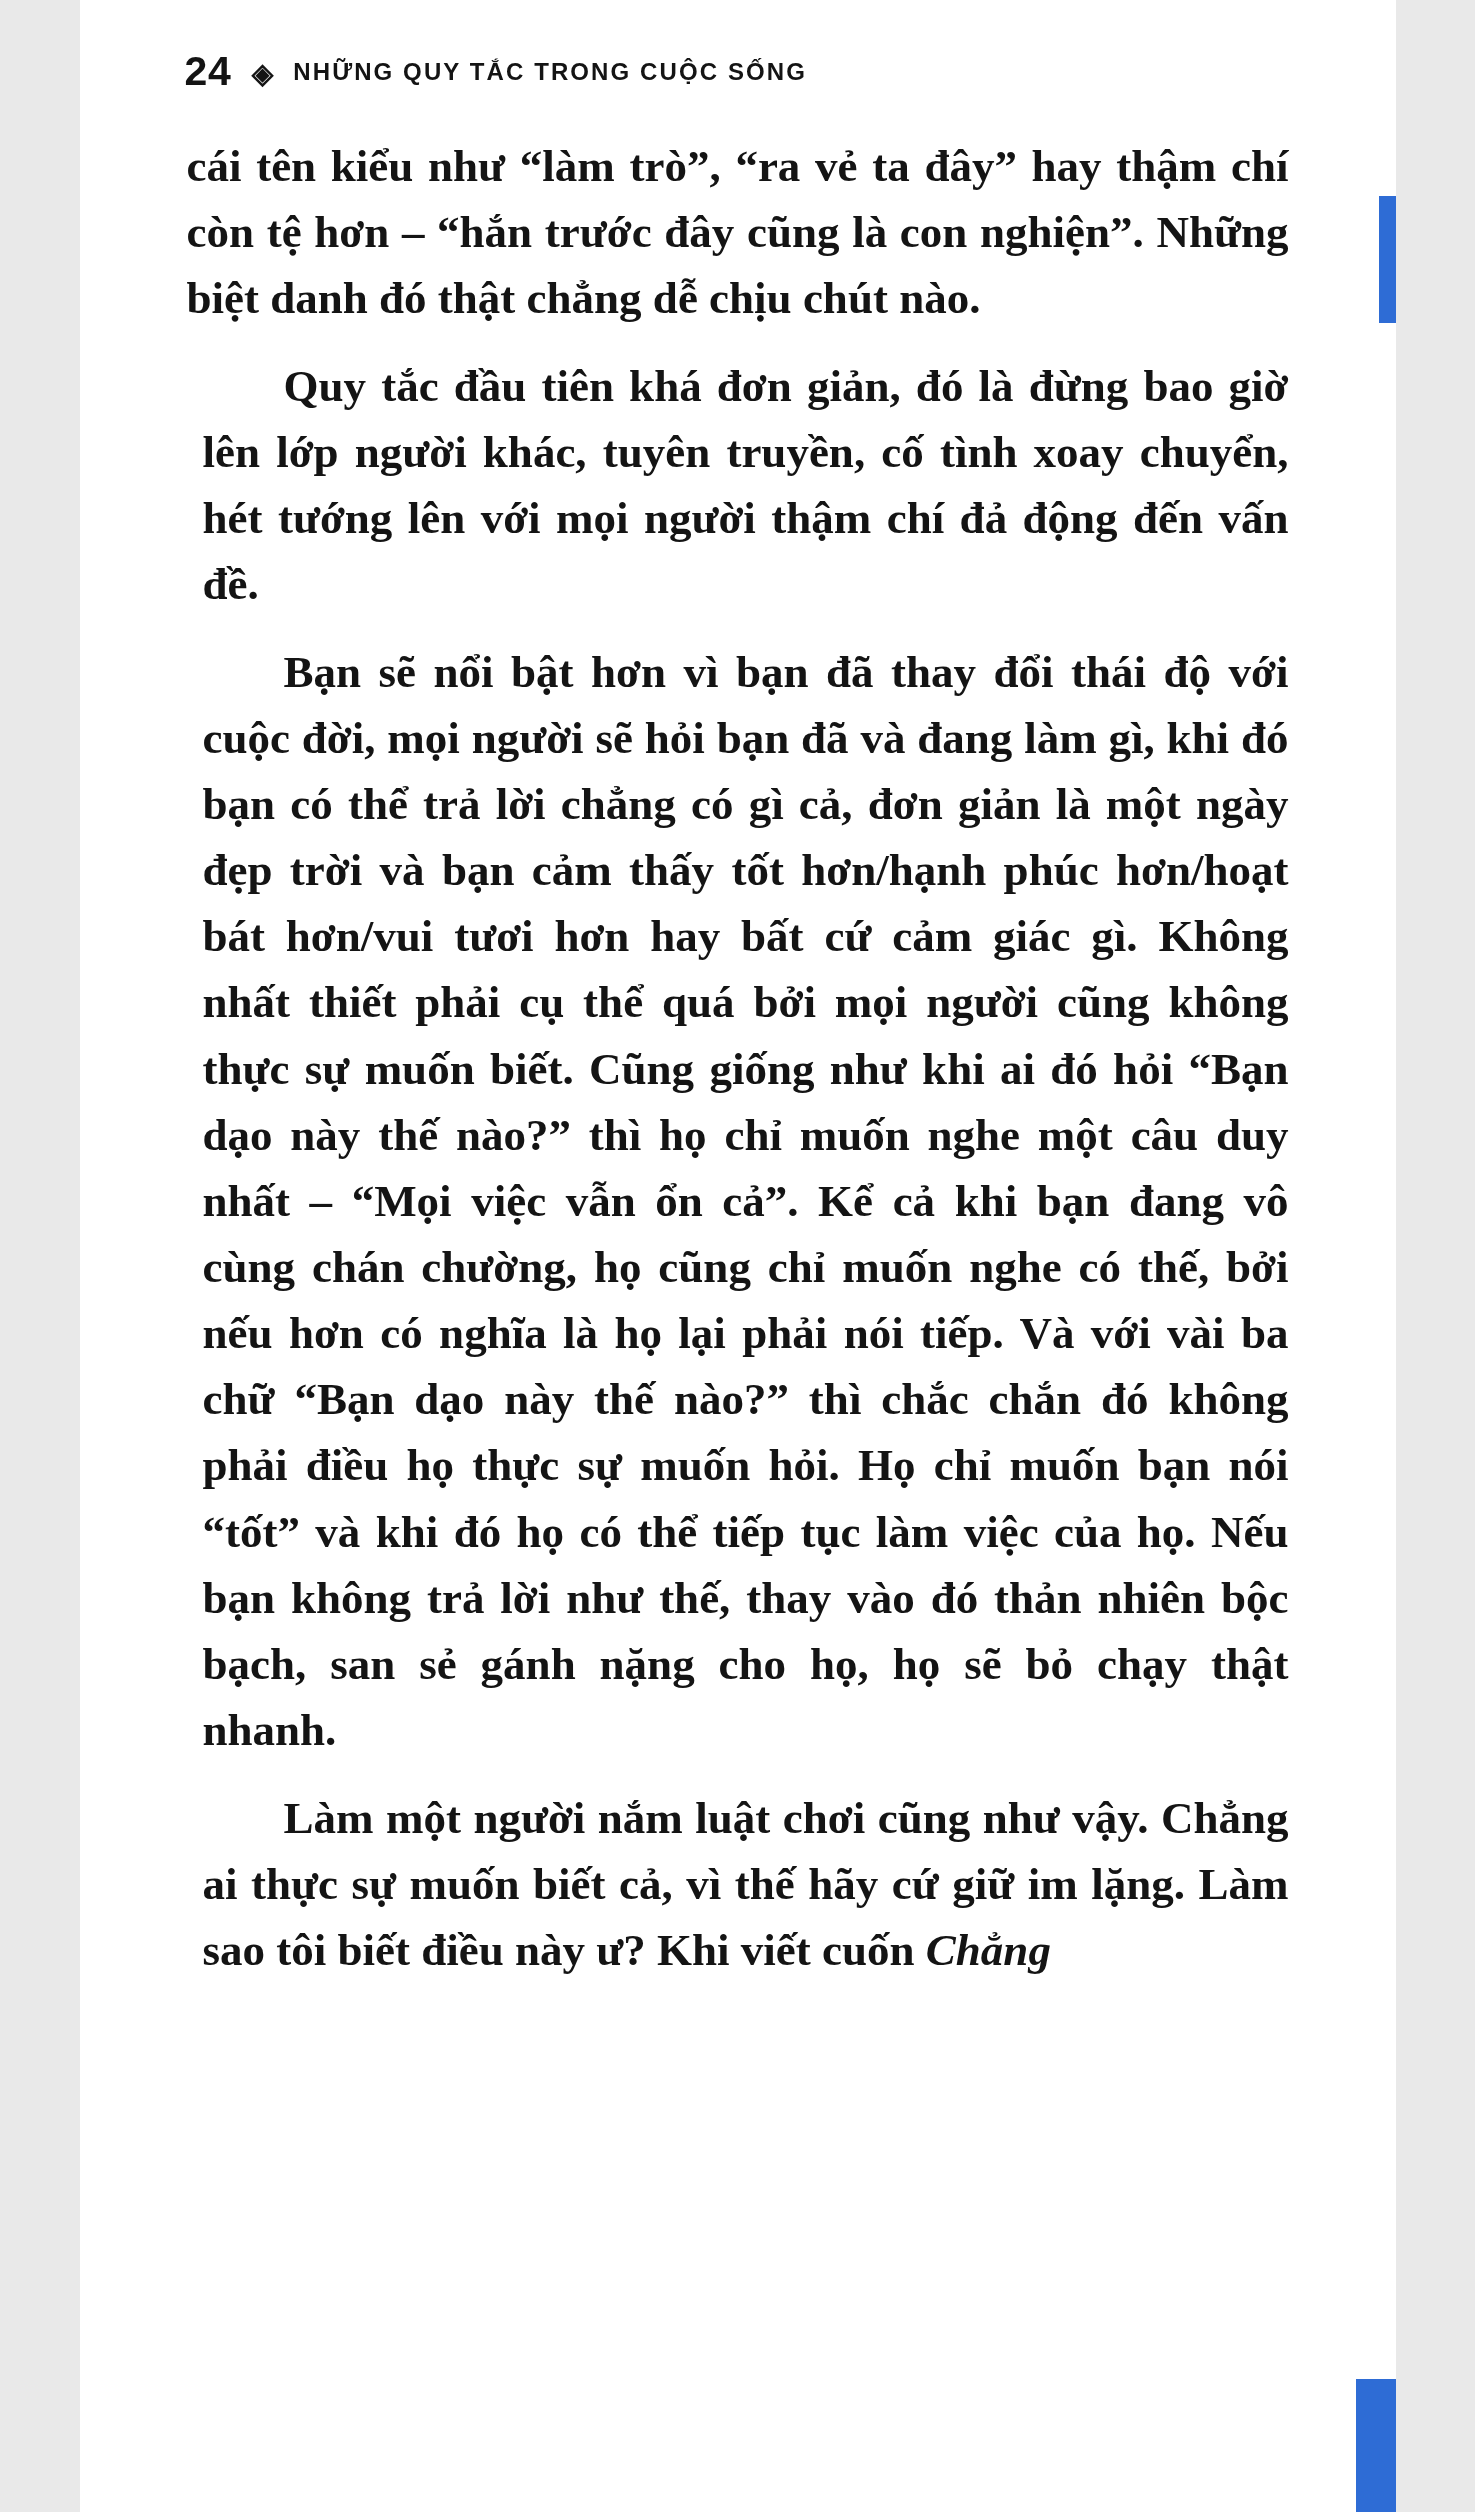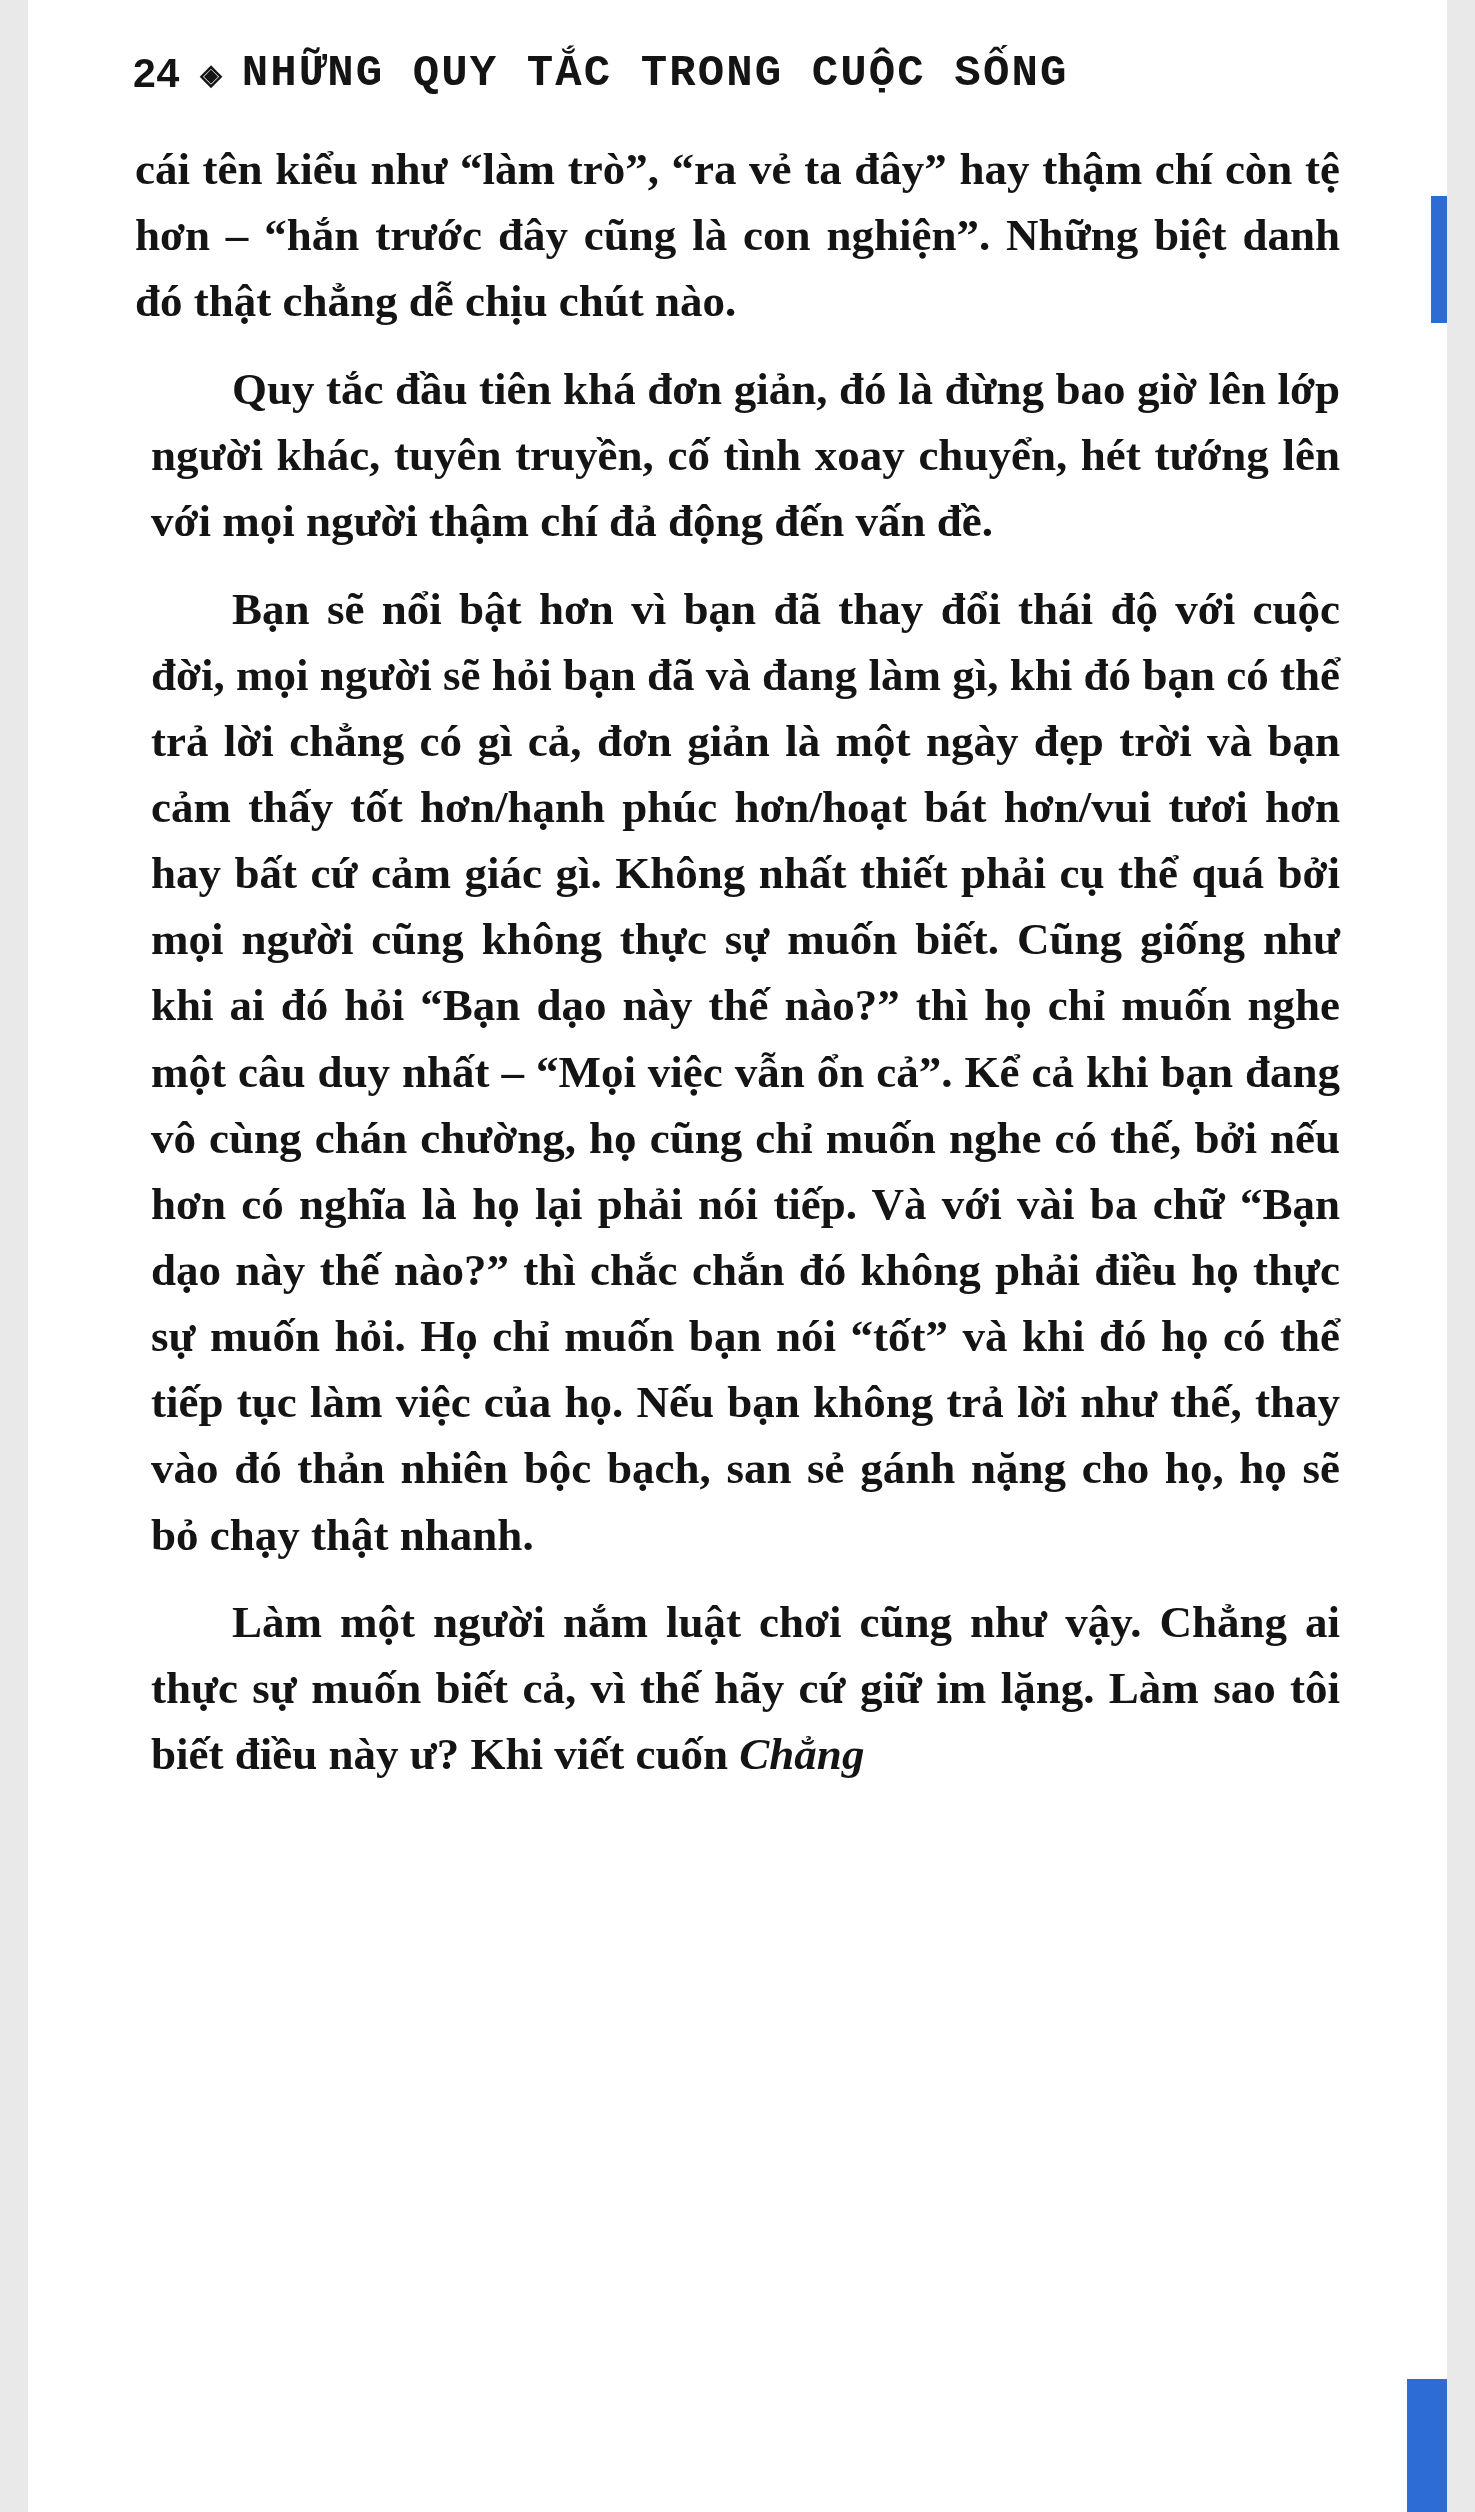--- a/index.html
+++ b/index.html
@@ -2,21 +2,21 @@
 <html lang="vi" style="font-size:13px"><head>
 <meta charset="utf-8">
 <style>
   html, body {
     margin: 0;
     padding: 0;
     background: #e9e9e9;
   }
   .page {
     position: relative;
-    width: 1419px;
+    width: 1316px;
     height: 2512px;
     margin: 0 auto;
     background: #ffffff;
     overflow: hidden;
     font-family: "Liberation Serif", serif;
     color: #141414;
   }
   .page-header {
     display: flex;
     align-items: center;
@@ -28,23 +28,22 @@
   .page-number {
     font-size: 41px;
     letter-spacing: 0.8px;
   }
   .diamond {
     font-size: 28px;
     line-height: 1;
     transform: translateY(1.6px);
   }
   .book-title {
-    font-size: 44px;
+    font-size: 24px;
     letter-spacing: 2.1px;
-    font-family: Liberation Mono, monospace;
   }
   .page-body {
     padding: 38px 107px 0 107px;
   }
   .para {
     margin: 0 0 21.4px 0;
     font-size: 45px;
     line-height: 1.47;
     font-weight: 600;
     text-align: justify;

